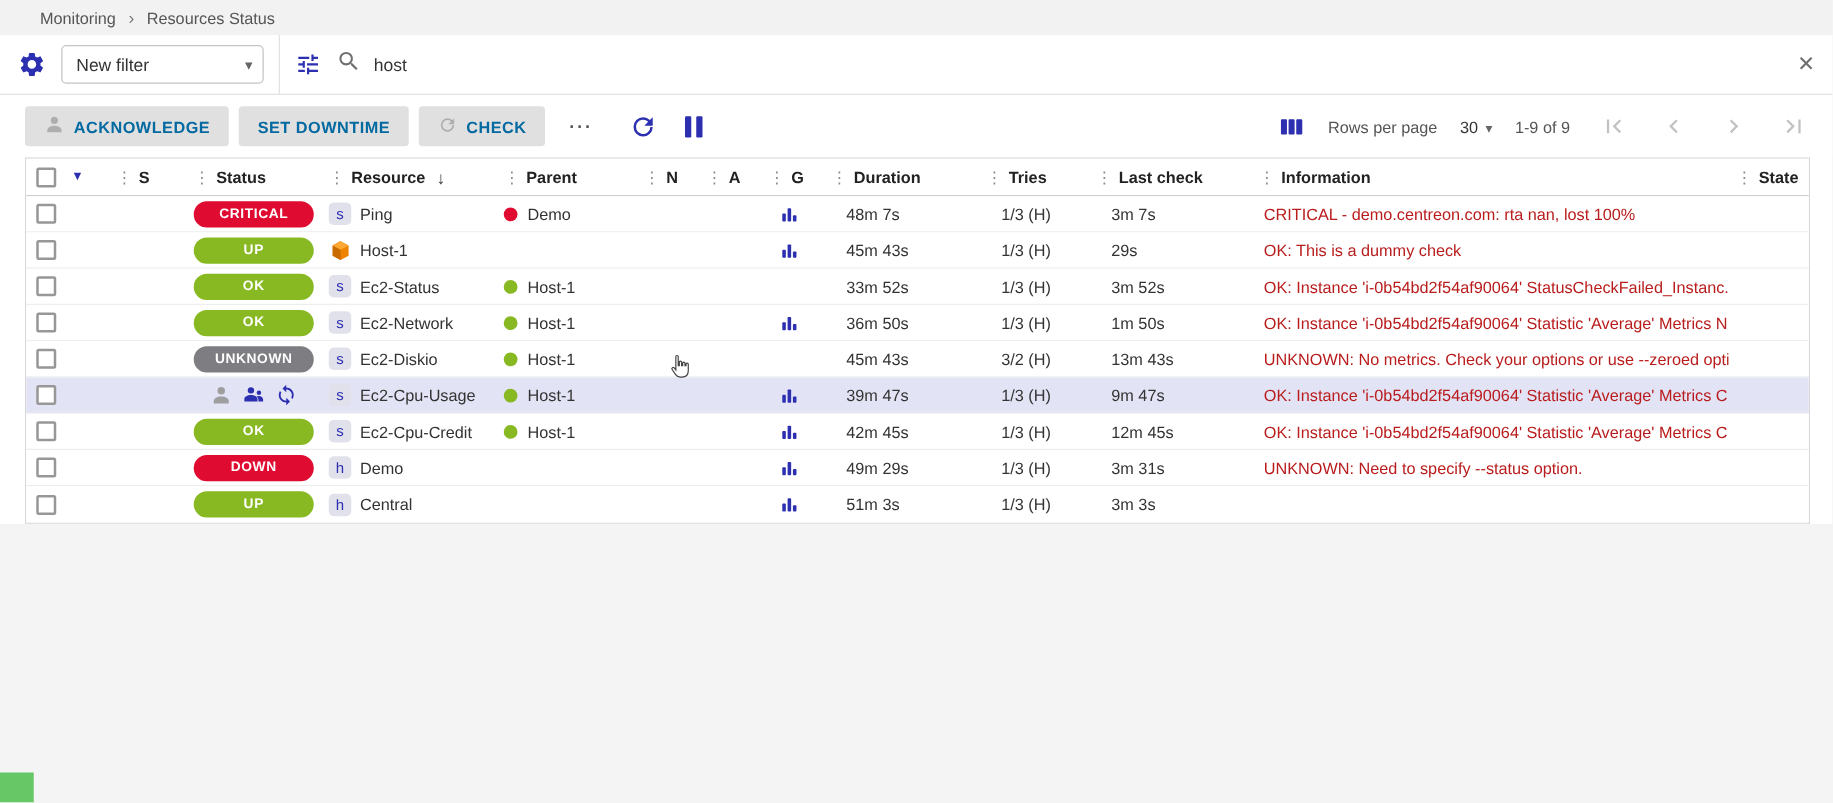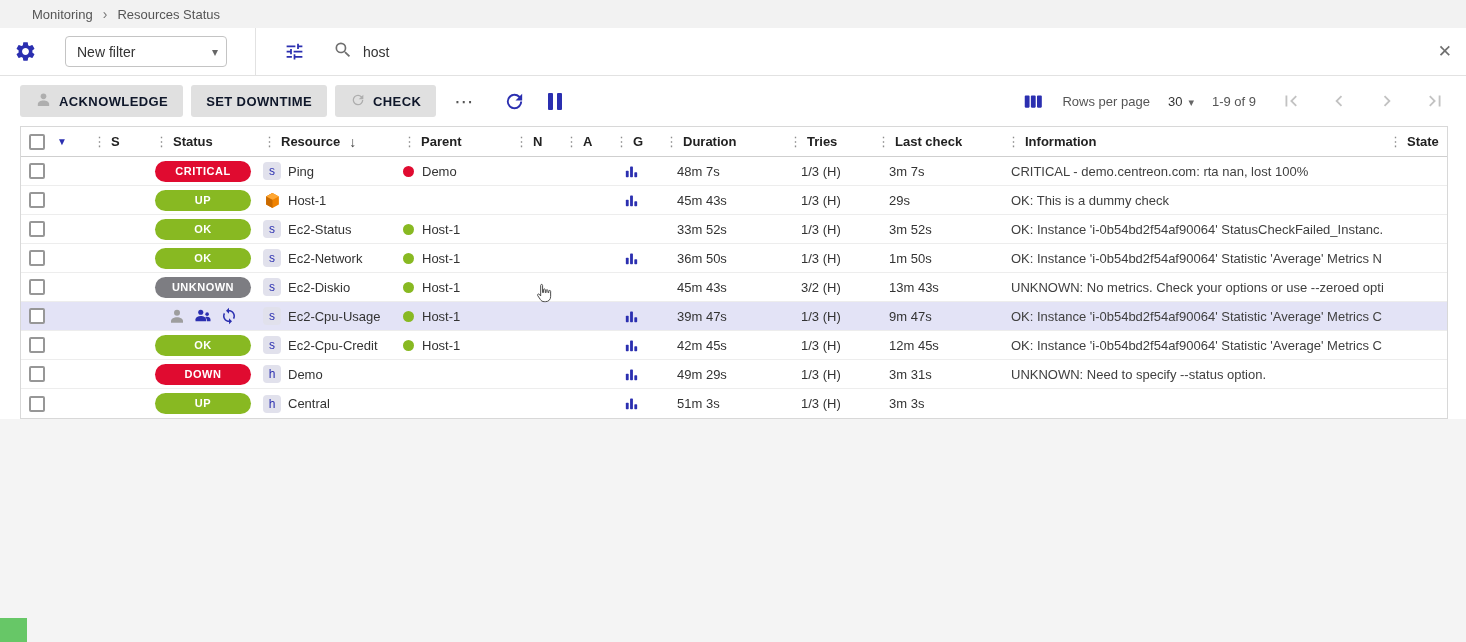--- a/index.html
+++ b/index.html
@@ -14,35 +14,35 @@
   body{font-family:"Liberation Sans",sans-serif;background:#f4f4f4;position:relative}
 
   
   .breadcrumb-bar{height:28px;background:#f2f2f2;display:flex;align-items:center;padding:0 32px;gap:10px;font-size:13px;color:#555}
   .breadcrumb-bar .crumb{cursor:pointer}
   .breadcrumb-bar .chev{color:#777;font-size:14px}
 
   .white-zone{background:#fff}
 
   
-  .filter-bar{height:48px;border-bottom:1px solid #e2e2e2;display:flex;align-items:center;padding:0 14px;gap:28px;background:#fff}
+  .filter-bar{height:48px;border-bottom:1px solid #e2e2e2;display:flex;align-items:center;padding:0 14px;gap:12px;background:#fff}
   .gear{color:var(--accent);display:flex;align-items:center}
   .select{width:162px;height:31px;border:1px solid #c4c4c4;border-radius:4px;display:flex;align-items:center;justify-content:space-between;padding:0 8px 0 11px;font-size:14px;color:#333;background:#fff}
   .select .arr{color:#666;font-size:12px}
   .vdivider{width:1px;height:47px;background:#e2e2e2}
   .iconbtn{background:none;border:none;display:flex;align-items:center;justify-content:center;cursor:pointer}
   .tune{color:var(--accent)}
   .searchwrap{display:flex;align-items:center;gap:10px;flex:1}
   .search-ic{color:#6f6f6f}
   .search-input{border:none;outline:none;font-size:14px;color:#333;flex:1;background:transparent}
   .close-x{color:#6f6f6f;font-size:17px}
 
   
   .toolbar{height:50px;display:flex;align-items:center;padding:0 20px;gap:8px;background:#fff}
-  .btn-disabled{height:32px;background:#e0e0e0;border:none;border-radius:3px;color:#0f172a;font-size:13px;font-weight:bold;letter-spacing:.4px;display:flex;align-items:center;gap:7px;padding:0 15px;font-family:inherit}
+  .btn-disabled{height:32px;background:#e0e0e0;border:none;border-radius:3px;color:#0369a1;font-size:13px;font-weight:bold;letter-spacing:.4px;display:flex;align-items:center;gap:7px;padding:0 15px;font-family:inherit}
   .btn-disabled svg{opacity:.8}
   .more-btn{color:#555;font-size:19px;padding:0 8px;margin-left:2px}
   .blue-ic{color:var(--accent);margin-left:14px}
   .pause{display:flex;gap:4px}
   .pause i{display:block;width:5px;height:17px;background:var(--accent);border-radius:1px}
   .right-cluster{margin-left:auto;display:flex;align-items:center;gap:18px;font-size:13px;color:#555}
   .rows-select{display:flex;align-items:flex-end;gap:6px;color:#333;cursor:pointer}
   .rows-select .arr{color:#666;font-size:11px}
   .pager{display:flex;align-items:center;gap:26px;color:#c2c2c2;margin-left:6px}
 
@@ -69,21 +69,21 @@
   .col-parent{width:112px}
   .td.col-parent{padding-left:6px;gap:8px}
   .col-n{width:50px}
   .col-a{width:50px}
   .col-g{width:50px}
   .td.col-g{padding-left:14px}
   .col-dur{width:124px}
   .col-tries{width:88px}
   .col-last{width:130px}
   .col-info{width:382px}
-  .td.col-info{padding-left:10px;white-space:nowrap;overflow:hidden;color:#404040}
+  .td.col-info{padding-left:10px;white-space:nowrap;overflow:hidden;color:#b91c1c}
   .col-state{flex:1;min-width:0}
   .td.col-state{padding-left:12px}
 
   .cb{width:16px;height:16px;border:2px solid #979797;border-radius:2px;background:#fff;cursor:pointer}
   .pill{min-width:96px;text-align:center;border-radius:11px;color:#fff;font-size:11px;font-weight:bold;letter-spacing:.5px;padding:5px 0;line-height:1;display:inline-block}
   .badge{width:18px;height:18px;border-radius:4px;background:#e1e1ec;color:var(--accent);font-size:12px;display:flex;align-items:center;justify-content:center;flex-shrink:0}
   .badge.cube{background:transparent}
   .dot{width:11px;height:11px;border-radius:50%;flex-shrink:0}
   .gicon{color:var(--accent);display:flex;cursor:pointer}
   .sticon{display:flex;align-items:center}

